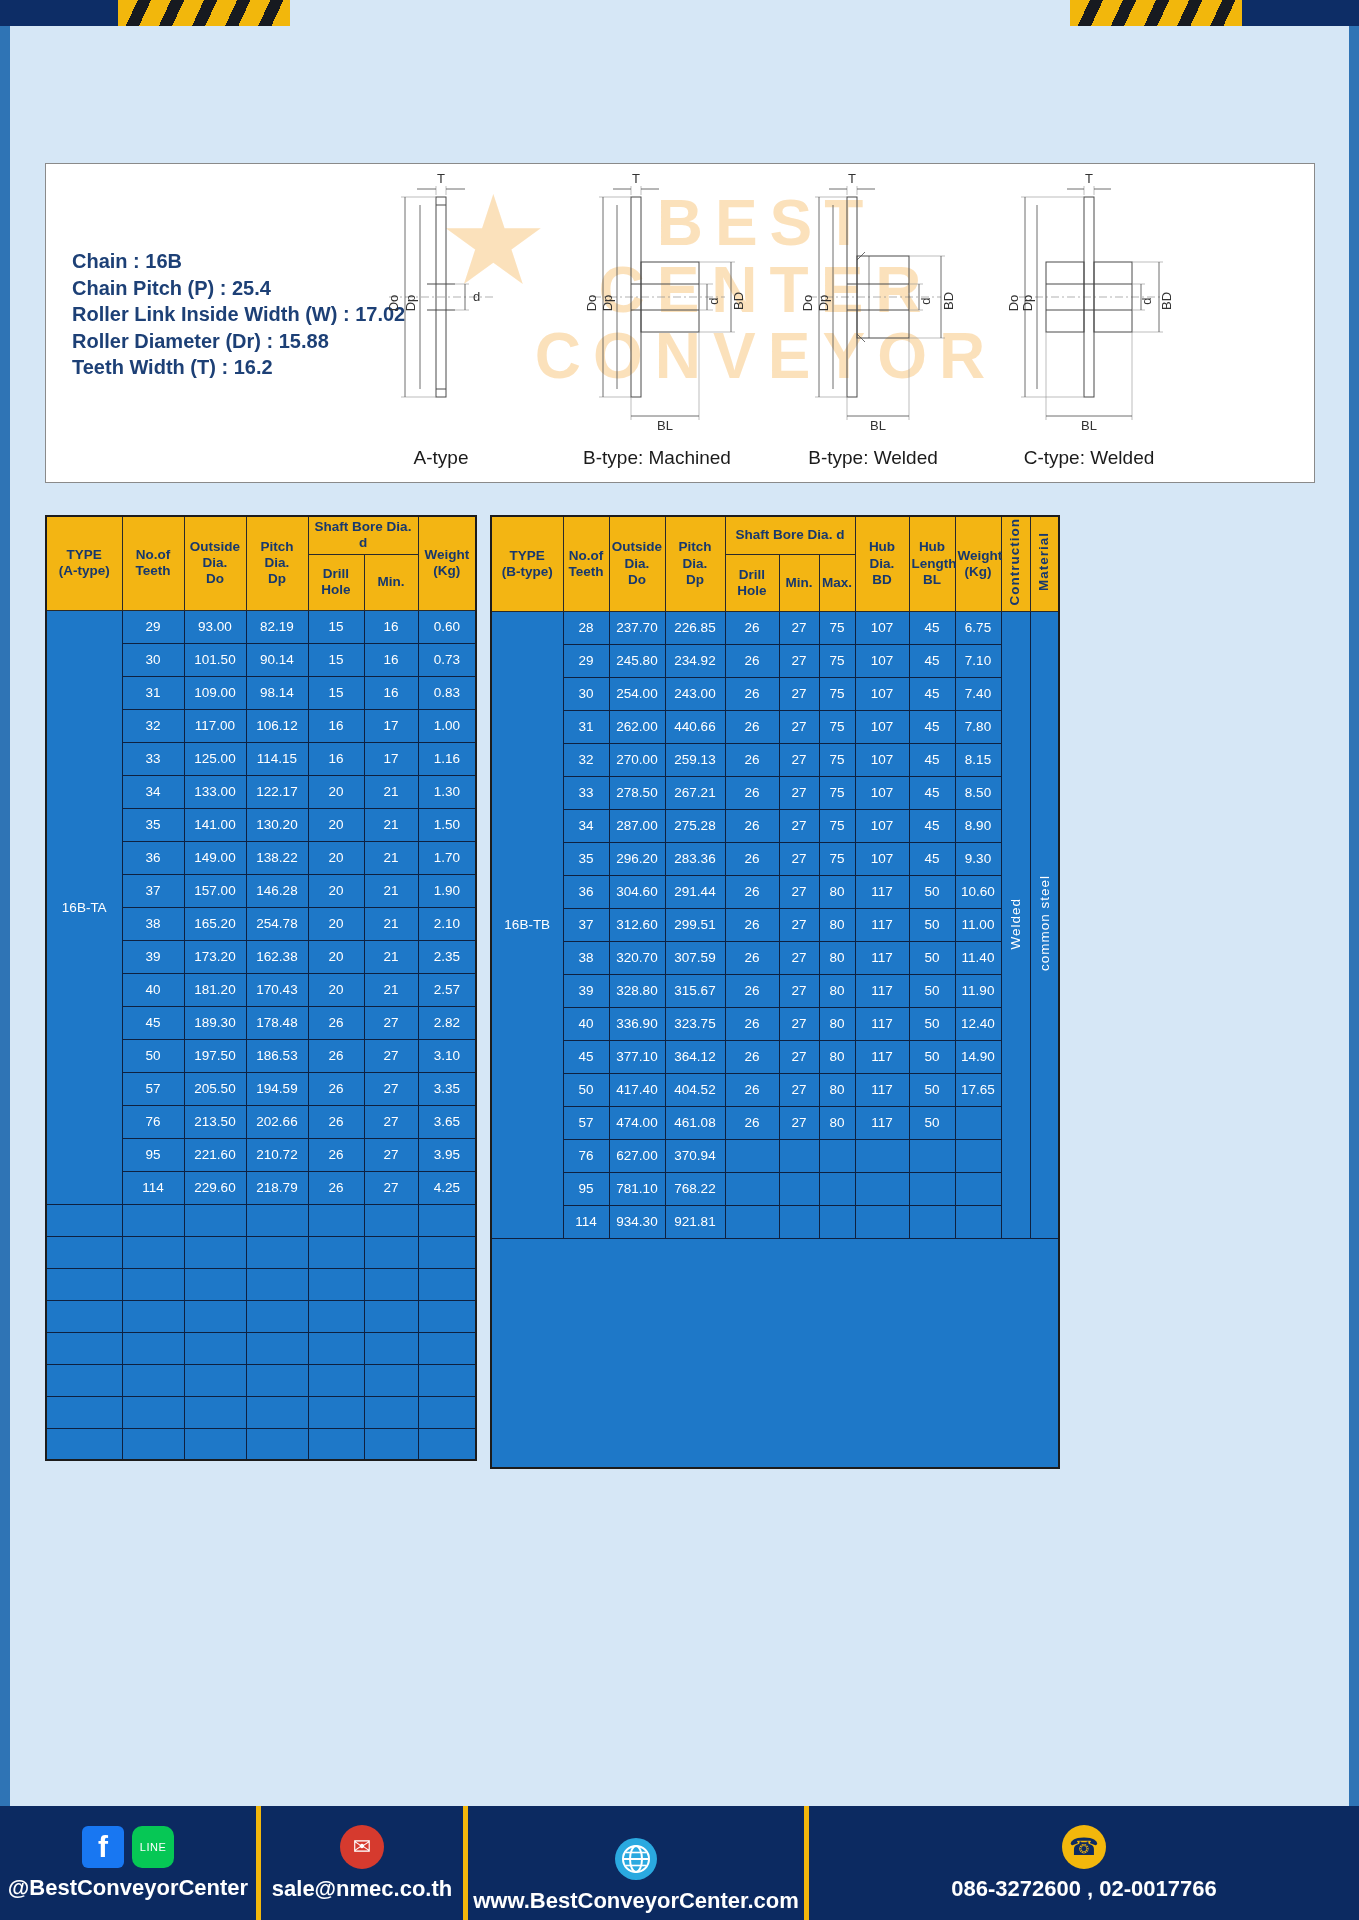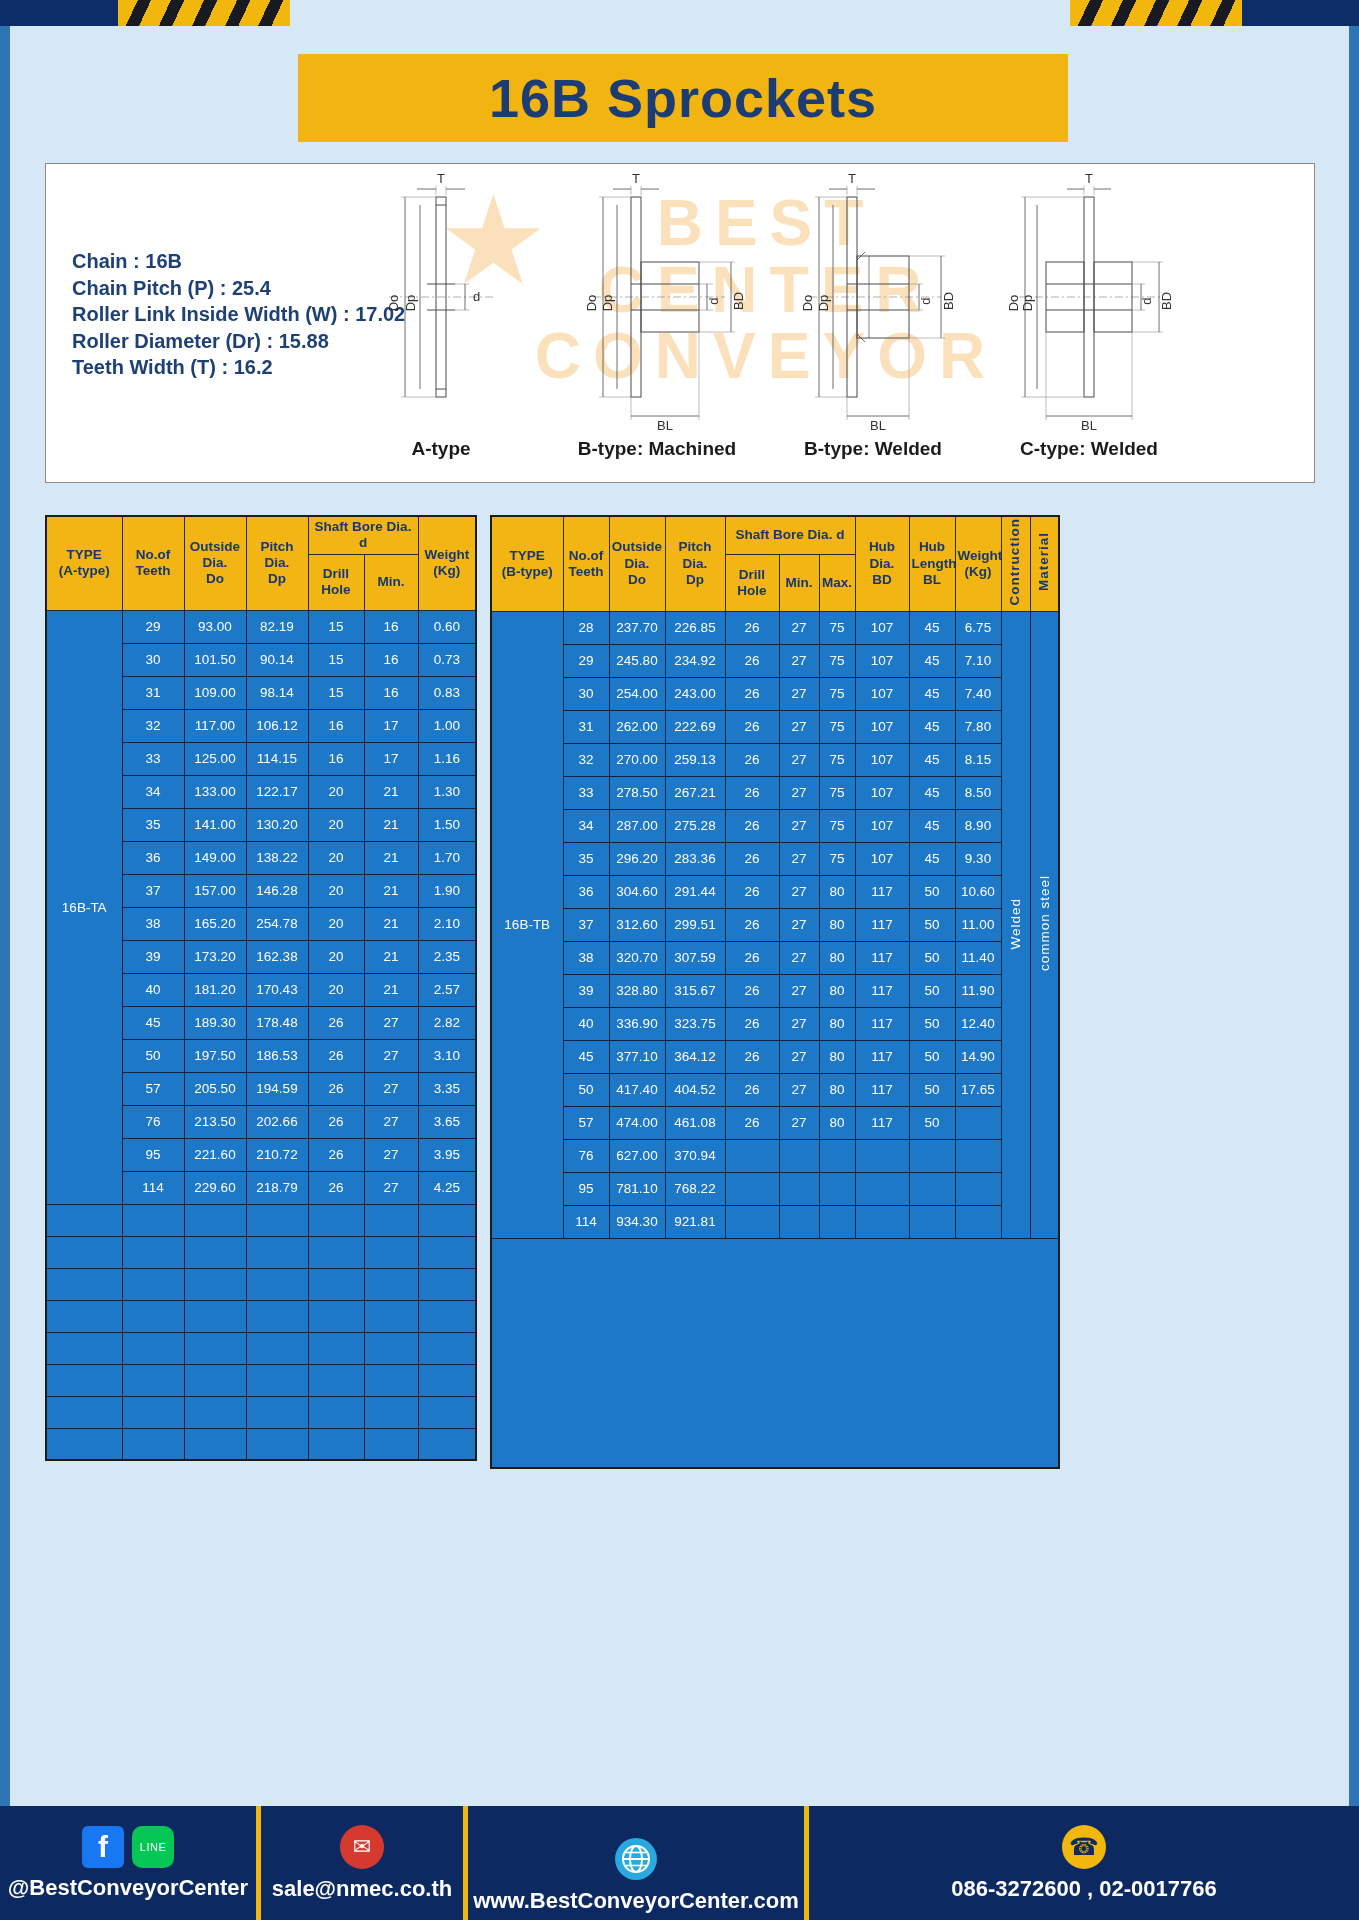--- a/index.html
+++ b/index.html
@@ -26,21 +26,21 @@
   
   .spec-panel { position:absolute; left:45px; top:163px; width:1270px; height:320px; background:#ffffff; border:1px solid #8a8a8a; }
   .specs { position:absolute; left:26px; top:84px; color:#1d4076; font-weight:bold; font-size:20px; line-height:26.5px; }
   .watermark { position:absolute; left:470px; top:26px; width:500px; text-align:center; color:#f5a93c; opacity:.34;
                font-weight:bold; line-height:1.04; letter-spacing:12px; }
   .wm-line { font-size:64px; }
   .wm-star { position:absolute; left:-72px; top:-6px; font-size:110px; letter-spacing:0; }
   .diagrams { position:absolute; left:295px; top:8px; display:flex; gap:16px; }
   .diagram { width:200px; display:flex; flex-direction:column; align-items:center; }
   .diagram svg { width:200px; height:264px; }
-  .diagram-caption { margin-top:2px; font-size:19px; color:#1b1b1b;font-weight:bold; }
+  .diagram-caption { margin-top:11px; font-size:19px; color:#1b1b1b; }
   .dtxt { font-size:13px; fill:#333; font-family:"Liberation Sans", sans-serif; }
 
   
   .table-a-wrap { position:absolute; left:45px; top:515px; }
   .table-b-wrap { position:absolute; left:490px; top:515px; }
   table.spec-table { border-collapse:collapse; table-layout:fixed; border:2px solid #1c1c1c; }
   table.table-a { width:430px; } table.table-b { width:568px; }
   .spec-table th { background:#f3b513; color:#17386d; font-size:13.5px; font-weight:bold; text-align:center;
                    vertical-align:middle; border:1px solid #2a2a2a; padding:1px 2px; line-height:1.22; }
   .spec-table td { background:#1e78c8; color:#ffffff; font-size:13.5px; text-align:center; vertical-align:middle;
@@ -74,23 +74,20 @@
     <div class="strip-navy-l"></div>
     <div class="strip-hazard"></div>
     <div class="strip-light"></div>
     <div class="strip-hazard"></div>
     <div class="strip-navy-r"></div>
   </div>
 
   <div class="edge edge-left"></div>
   <div class="edge edge-right"></div>
 
-  <div class="title-banner">
-    <h1>16B Sprockets</h1>
-  </div>
 
   <div class="spec-panel">
     <div class="watermark">
       <div class="wm-star">★</div>
       <div class="wm-line">BEST</div>
       <div class="wm-line">CENTER</div>
       <div class="wm-line">CONVEYOR</div>
     </div>
 
     <div class="specs">
@@ -569,21 +566,21 @@
             <td>26</td>
             <td>27</td>
             <td>75</td>
             <td>107</td>
             <td>45</td>
             <td>7.40</td>
           </tr>
           <tr>
             <td>31</td>
             <td>262.00</td>
-            <td>222.69</td>
+            <td>440.66</td>
             <td>26</td>
             <td>27</td>
             <td>75</td>
             <td>107</td>
             <td>45</td>
             <td>7.80</td>
           </tr>
           <tr>
             <td>32</td>
             <td>270.00</td>

